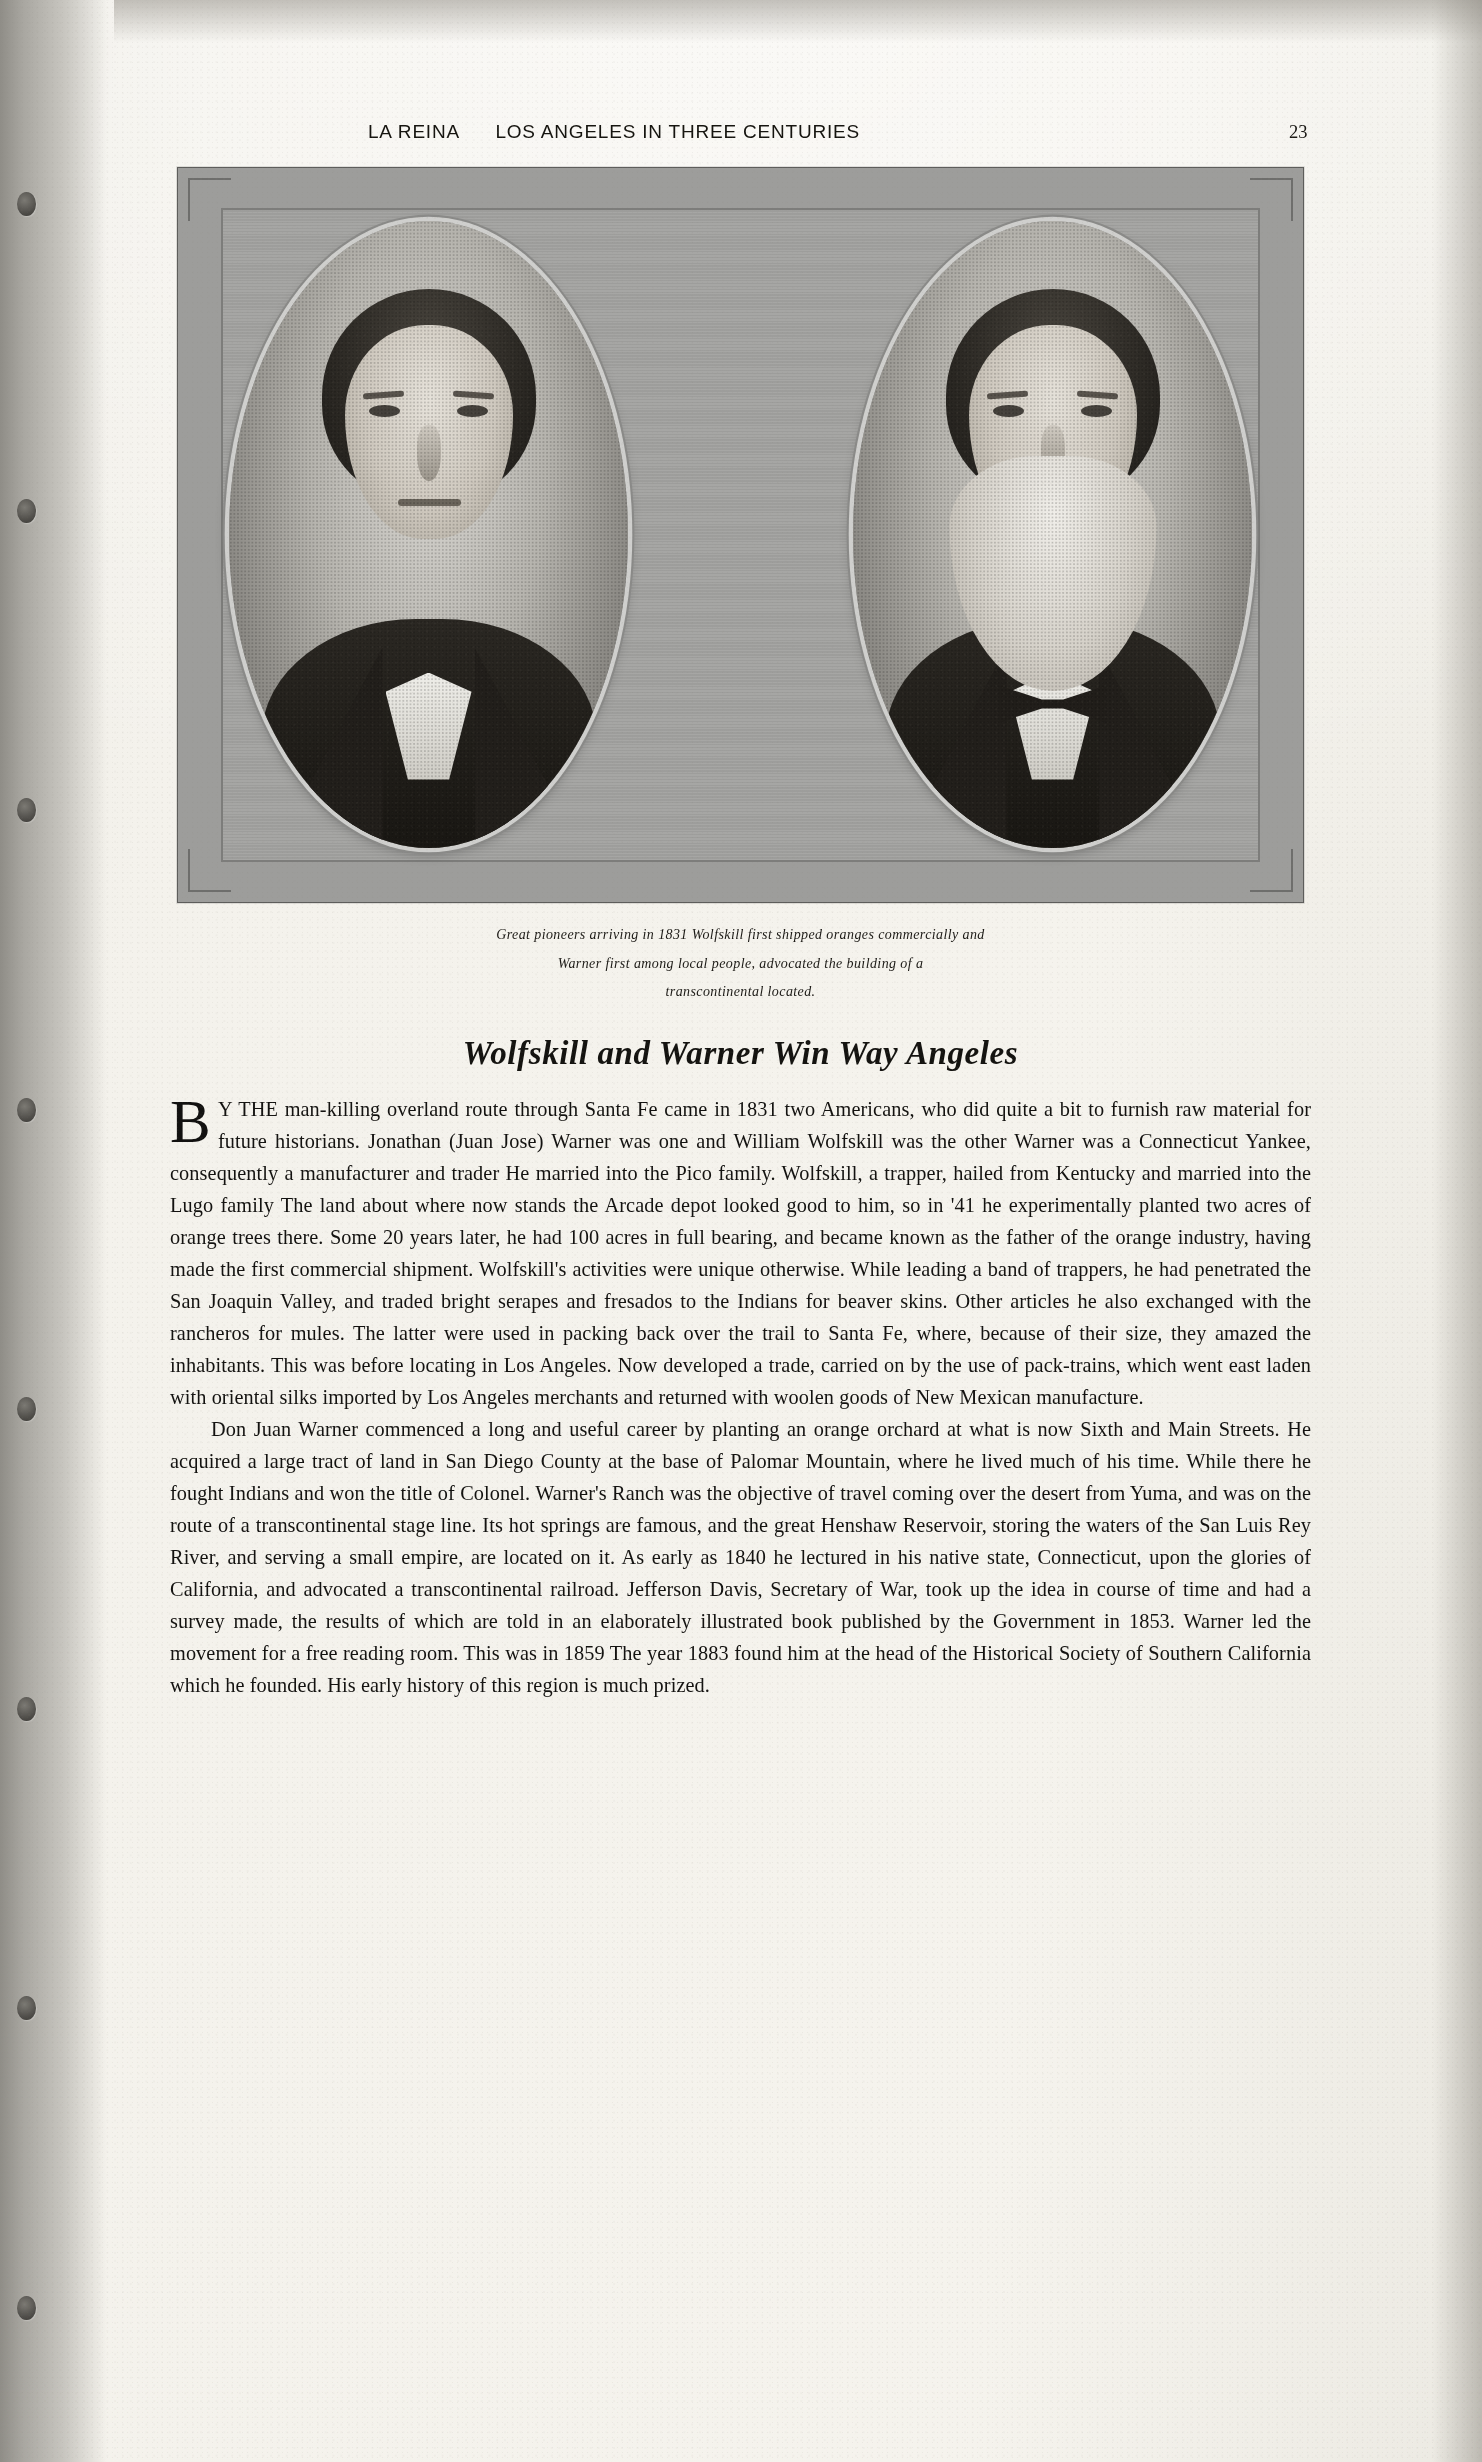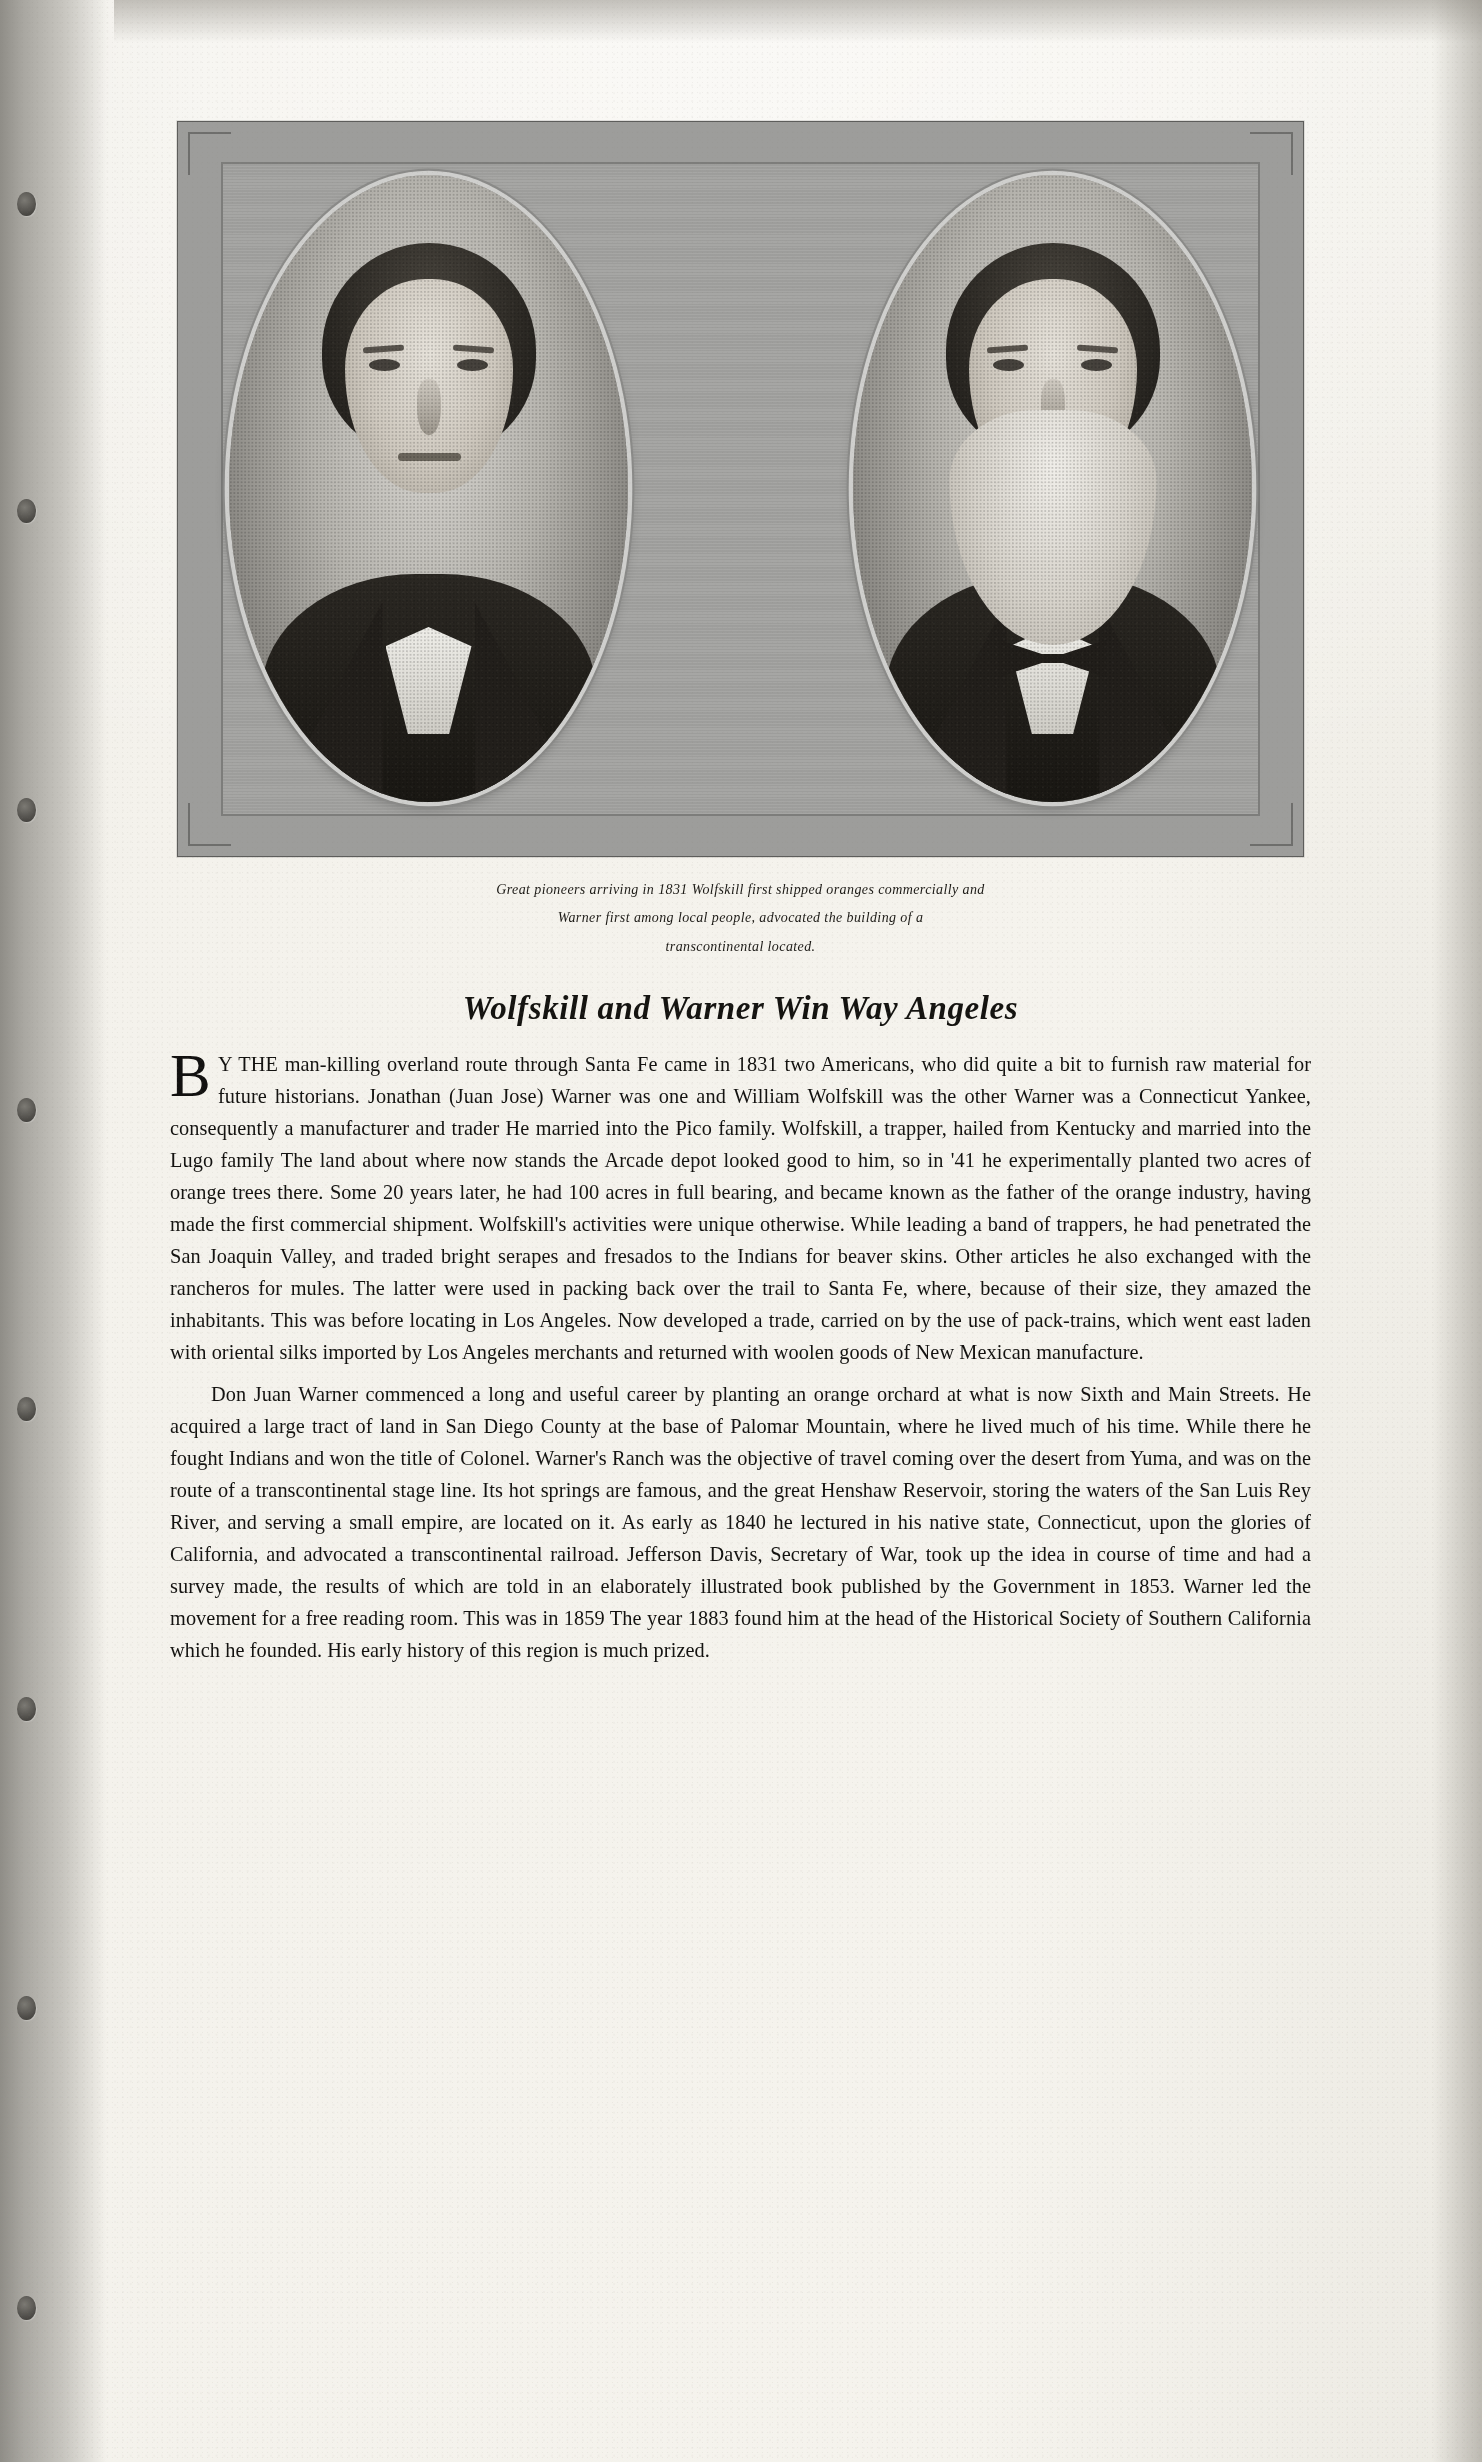--- a/index.html
+++ b/index.html
@@ -301,21 +301,21 @@
   }
   #dropcap {
     float: left;
     font-size: 61px;
     line-height: 53px;
     padding: 1.4px 7.1px 0 0;
     font-family: "Liberation Serif", serif;
     color: #121110;
   }
   #para2 {
-    margin-top: 10px;
+    margin-top: 0;
     text-indent: 41px;
     font-family: Liberation Serif, serif;
   }
 </style>
 </head>
 <body>
 
 <div id="page">
 
   <div id="binding"></div>
@@ -323,20 +323,28 @@
   <div class="hole" style="top: 499px;"></div>
   <div class="hole" style="top: 798px;"></div>
   <div class="hole" style="top: 1098px;"></div>
   <div class="hole" style="top: 1397px;"></div>
   <div class="hole" style="top: 1697px;"></div>
   <div class="hole" style="top: 1996px;"></div>
   <div class="hole" style="top: 2296px;"></div>
 
   <div id="content">
 
+    <div id="runhead">
+      <div class="rh-text">
+        <span class="sc">LA REINA</span>
+        &nbsp;&nbsp;&nbsp;&nbsp;
+        <span class="sc">LOS ANGELES IN THREE CENTURIES</span>
+      </div>
+      <div class="folio">23</div>
+    </div>
 
     <div id="plate">
       <div class="inner-frame"></div>
       <div class="corner tl"></div>
       <div class="corner tr"></div>
       <div class="corner bl"></div>
       <div class="corner br"></div>
 
       <div class="portrait left">
         <div class="p-bg"></div>

